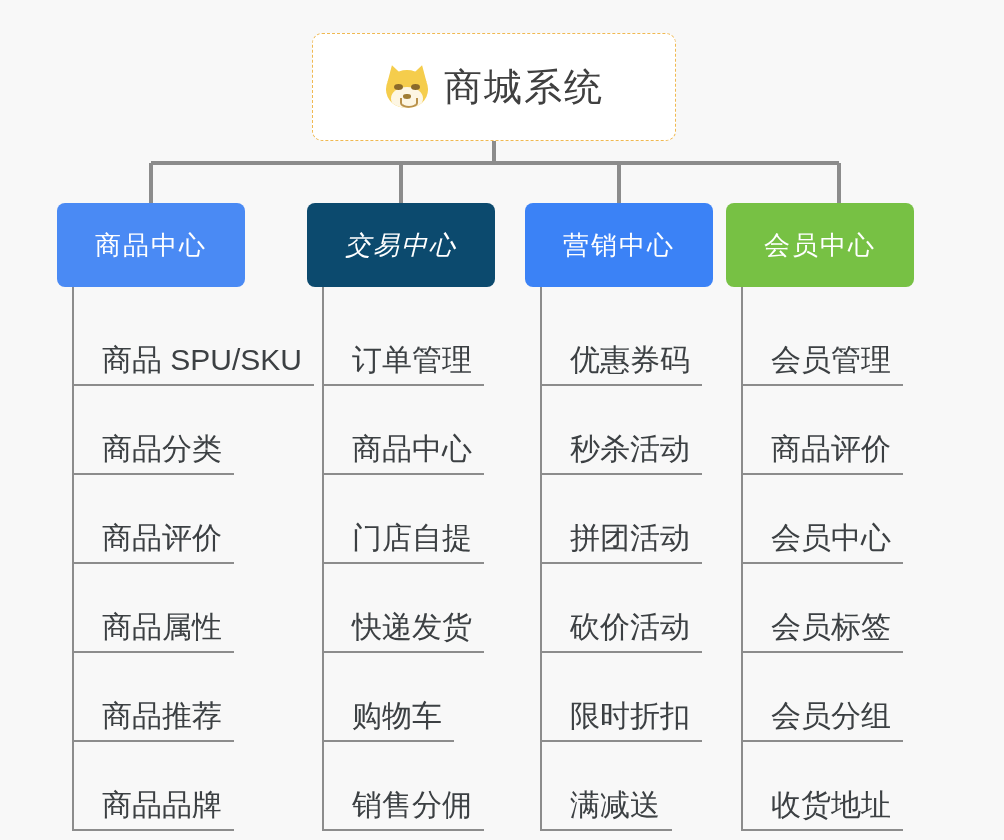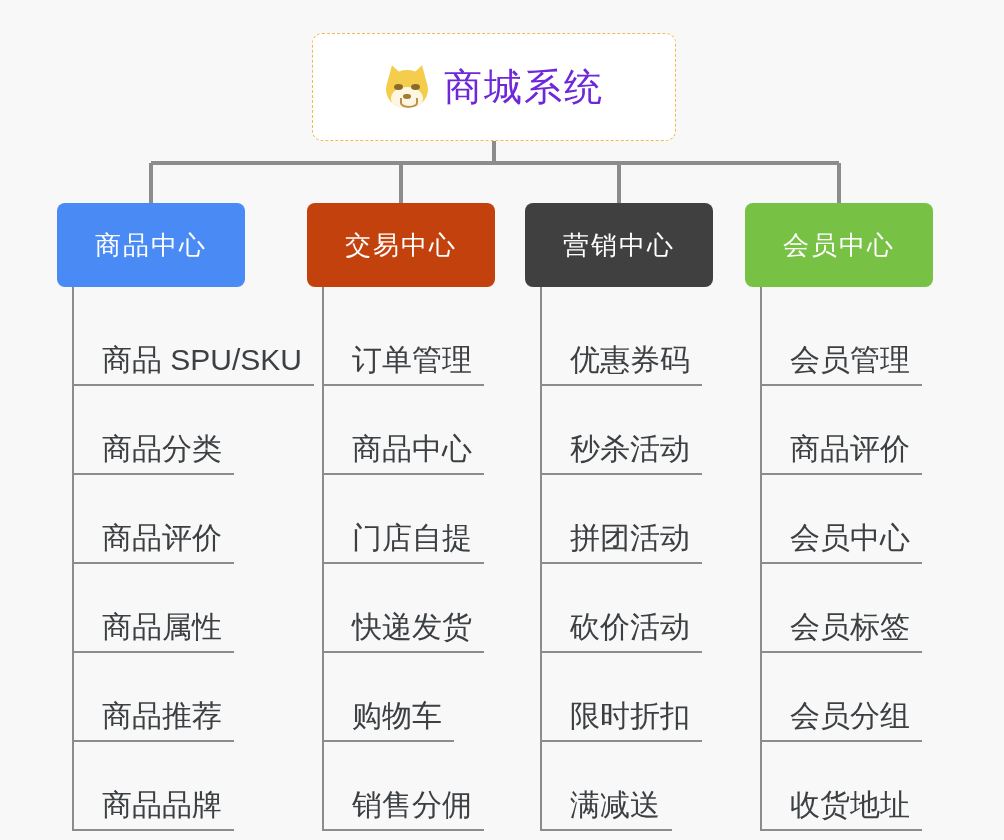--- a/index.html
+++ b/index.html
@@ -118,21 +118,21 @@
 
   
   .column {
     position: absolute;
     top: 203px;
     width: 188px;
   }
   .column[data-col="0"] { left: 57px;  }
   .column[data-col="1"] { left: 307px; }
   .column[data-col="2"] { left: 525px; }
-  .column[data-col="3"] { left: 745px; }
+  .column[data-col="3"] { left: 726px; }
 
   .cat-box {
     height: 84px;
     border-radius: 8px;
     display: flex;
     align-items: center;
     justify-content: center;
     color: #ffffff;
     font-size: 26px;
     letter-spacing: 2px;
@@ -193,21 +193,21 @@
       <span class="ear left"></span>
       <span class="ear right"></span>
       <span class="head">
         <span class="muzzle"></span>
         <span class="eye left"></span>
         <span class="eye right"></span>
         <span class="nose"></span>
         <span class="mouth"></span>
       </span>
     </span>
-    <span class="root-title" style="color: #6d28d9;">商城系统</span>
+    <span class="root-title" style="color: #404040;">商城系统</span>
   </div>
 
   <div class="column" data-col="0">
     <div class="cat-box" style="background: rgb(74, 138, 244);">
       <span>商品中心</span>
     </div>
     <div class="leaf-list">
       <div class="leaf-item">
           <span class="leaf-label">商品 SPU/SKU</span>
         </div>
@@ -223,21 +223,21 @@
       <div class="leaf-item">
           <span class="leaf-label">商品推荐</span>
         </div>
       <div class="leaf-item">
           <span class="leaf-label">商品品牌</span>
         </div>
     </div>
   </div>
 
   <div class="column" data-col="1">
-    <div class="cat-box" style="background: #c2410c;">
+    <div class="cat-box" style="background: #0c4a6e; font-style: italic;">
       <span>交易中心</span>
     </div>
     <div class="leaf-list">
       <div class="leaf-item">
           <span class="leaf-label">订单管理</span>
         </div>
       <div class="leaf-item">
           <span class="leaf-label">商品中心</span>
         </div>
       <div class="leaf-item">
@@ -249,21 +249,21 @@
       <div class="leaf-item">
           <span class="leaf-label">购物车</span>
         </div>
       <div class="leaf-item">
           <span class="leaf-label">销售分佣</span>
         </div>
     </div>
   </div>
 
   <div class="column" data-col="2">
-    <div class="cat-box" style="background: #404040;">
+    <div class="cat-box" style="background: #3b82f6;">
       <span>营销中心</span>
     </div>
     <div class="leaf-list">
       <div class="leaf-item">
           <span class="leaf-label">优惠券码</span>
         </div>
       <div class="leaf-item">
           <span class="leaf-label">秒杀活动</span>
         </div>
       <div class="leaf-item">

